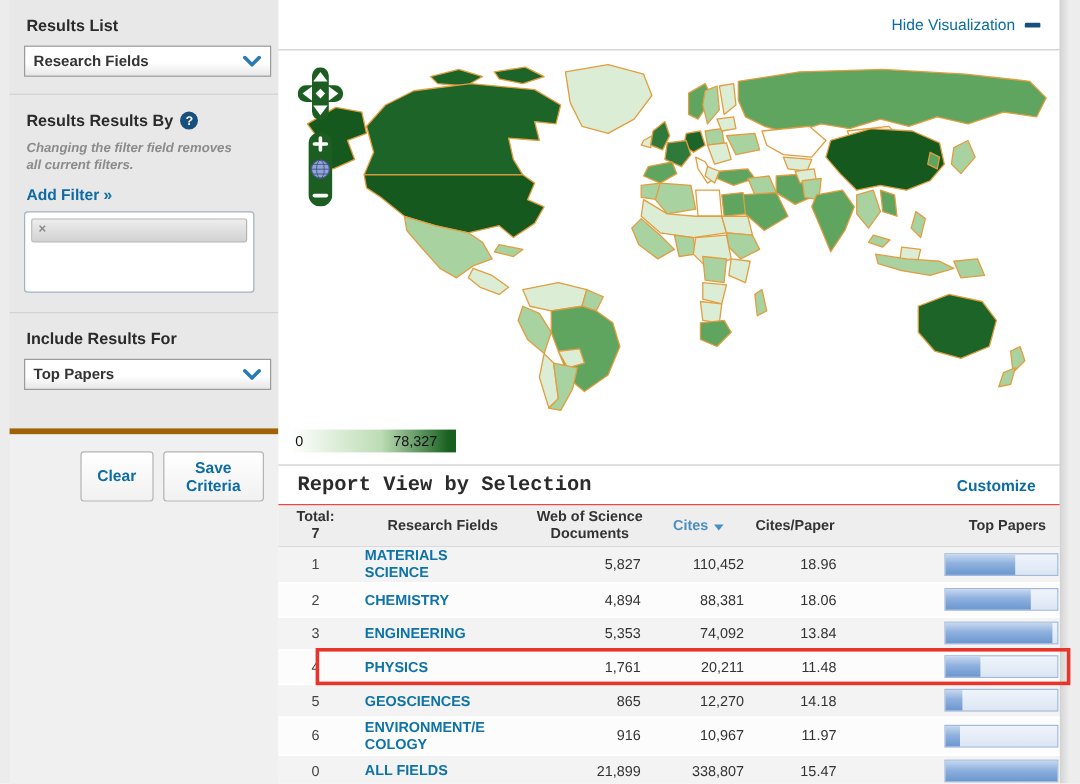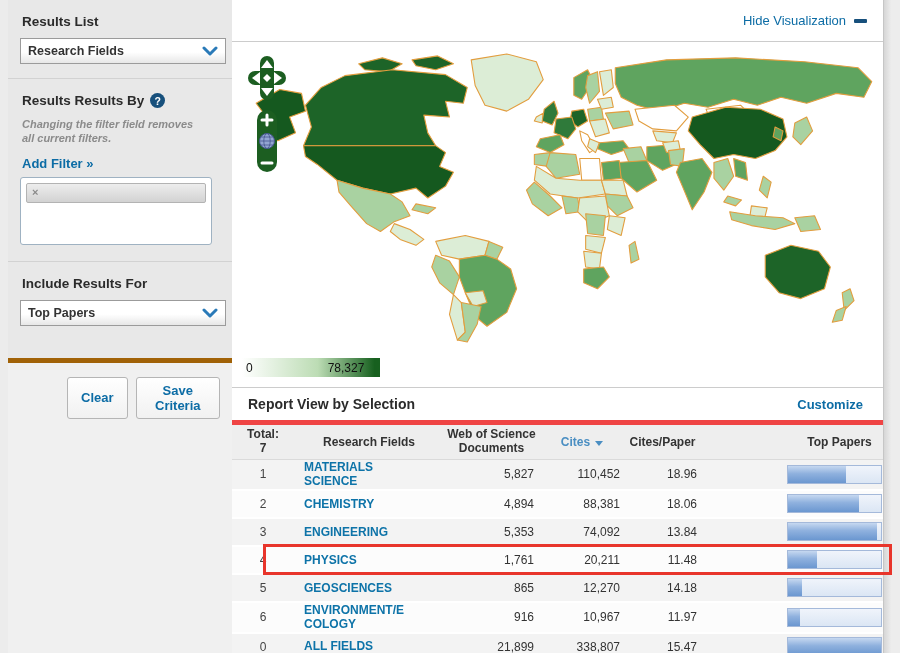--- a/index.html
+++ b/index.html
@@ -38,25 +38,25 @@
   .world-svg{position:absolute;left:6px;top:6px;}
   .pan-ctl{position:absolute;left:16px;top:14px;cursor:pointer;}
   .zoom-ctl{position:absolute;left:25px;top:68px;cursor:pointer;}
 
   .legend-row{position:relative;height:33px;border-bottom:1px solid #ccc;}
   .legend-bar{position:absolute;left:10px;top:4px;width:138px;height:19px;background:linear-gradient(90deg,#ffffff,#bcdcb4 55%,#17601f 96%);}
   .legend-min{position:absolute;left:4px;top:3px;font-size:12px;color:#111;}
   .legend-max{position:absolute;left:50%;transform:translateX(-50%);top:3px;font-size:12px;color:#111;margin-left:35px;}
 
   .report-header{height:32px;display:flex;align-items:center;padding:0 16px;}
-  .report-title{font-size:14px;font-weight:bold;color:#2b2b2b;}
+  .report-title{font-size:17px;font-weight:bold;color:#2b2b2b;font-family:Liberation Mono, monospace;}
   .customize-link{margin-left:auto;font-size:13px;font-weight:bold;color:var(--accent);cursor:pointer;margin-right:4px;}
 
   .grid-cols{display:grid;grid-template-columns:62px 150px 95px 86px 75px 1fr;}
-  .t-head{background:#eeeeee;border-top:5px solid #ef4444;border-bottom:1px solid #dadada;min-height:34px;align-items:center;font-size:12px;font-weight:bold;color:#333;}
+  .t-head{background:#eeeeee;border-top:1px solid #ef4444;border-bottom:1px solid #dadada;min-height:34px;align-items:center;font-size:12px;font-weight:bold;color:#333;}
   .th{padding:2px 0;}
   .th-rank{text-align:center;line-height:1.15;}
   .th-field{text-align:center;}
   .th-docs{text-align:center;line-height:1.15;}
   .th-cites{text-align:center;color:var(--cites-blue);cursor:pointer;}
   .sort-tri{display:inline-block;width:0;height:0;border-left:4px solid transparent;border-right:4px solid transparent;border-top:5px solid var(--cites-blue);margin-left:5px;}
   .th-cpp{text-align:center;}
   .th-top{text-align:center;padding-left:96px;}
 
   .t-row{position:relative;align-items:center;font-size:12px;min-height:26px;background:#fcfcfc;}

